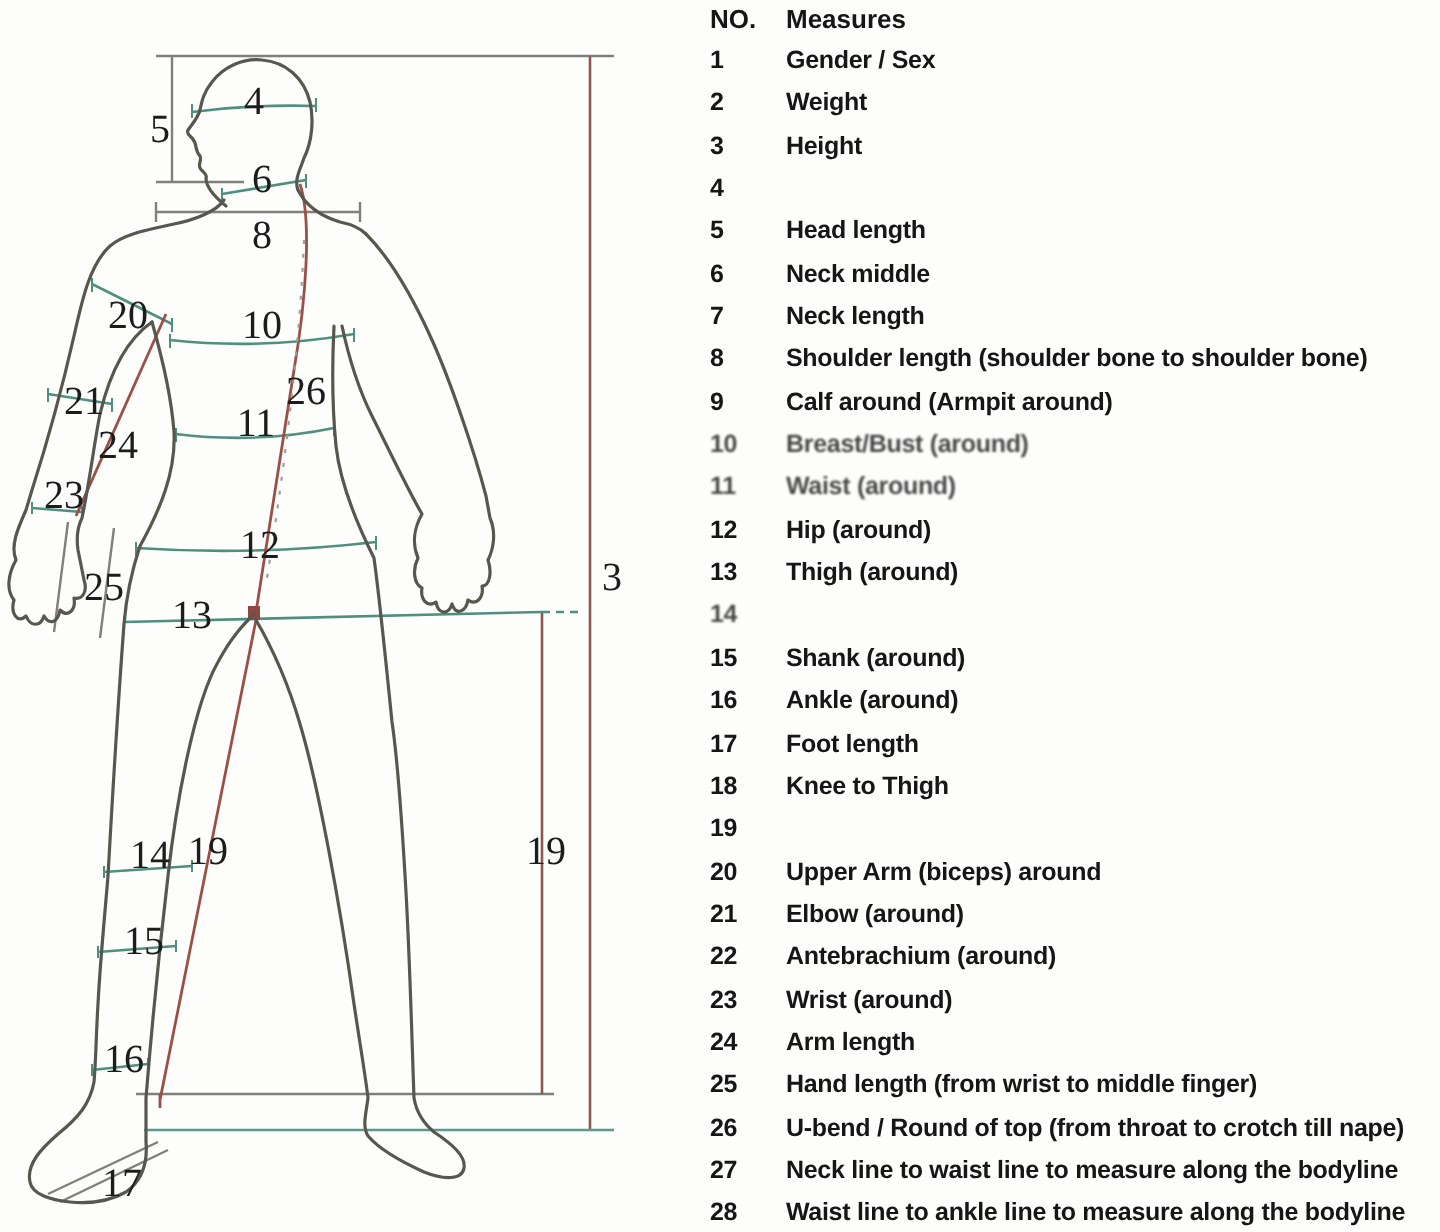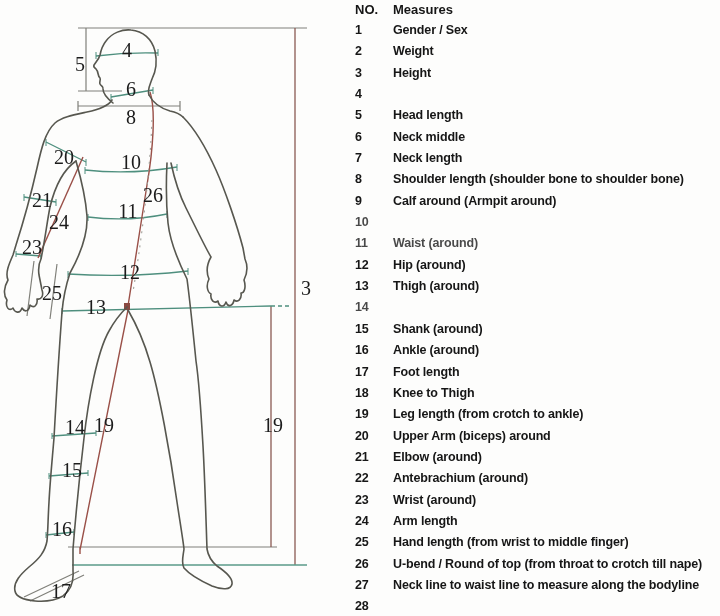--- a/index.html
+++ b/index.html
@@ -177,20 +177,21 @@
     <span class="t-measure">Shoulder length (shoulder bone to shoulder bone)</span>
   </div>
 
   <div class="t-row" data-row="9">
     <span class="t-no">9</span>
     <span class="t-measure">Calf around (Armpit around)</span>
   </div>
 
   <div class="t-row" data-row="10">
     <span class="t-no">10</span>
+    <span class="t-measure">Breast/Bust (around)</span>
   </div>
 
   <div class="t-row" data-row="11">
     <span class="t-no">11</span>
     <span class="t-measure">Waist (around)</span>
   </div>
 
   <div class="t-row" data-row="12">
     <span class="t-no">12</span>
     <span class="t-measure">Hip (around)</span>
@@ -220,21 +221,20 @@
     <span class="t-measure">Foot length</span>
   </div>
 
   <div class="t-row" data-row="18">
     <span class="t-no">18</span>
     <span class="t-measure">Knee to Thigh</span>
   </div>
 
   <div class="t-row" data-row="19">
     <span class="t-no">19</span>
-    <span class="t-measure">Leg length (from crotch to ankle)</span>
   </div>
 
   <div class="t-row" data-row="20">
     <span class="t-no">20</span>
     <span class="t-measure">Upper Arm (biceps) around</span>
   </div>
 
   <div class="t-row" data-row="21">
     <span class="t-no">21</span>
     <span class="t-measure">Elbow (around)</span>
@@ -265,17 +265,18 @@
     <span class="t-measure">U-bend / Round of top (from throat to crotch till nape)</span>
   </div>
 
   <div class="t-row" data-row="27">
     <span class="t-no">27</span>
     <span class="t-measure">Neck line to waist line to measure along the bodyline</span>
   </div>
 
   <div class="t-row" data-row="28">
     <span class="t-no">28</span>
+    <span class="t-measure">Waist line to ankle line to measure along the bodyline</span>
   </div>
 </div>
   </div>
 
 </div>
 
 </body></html>

